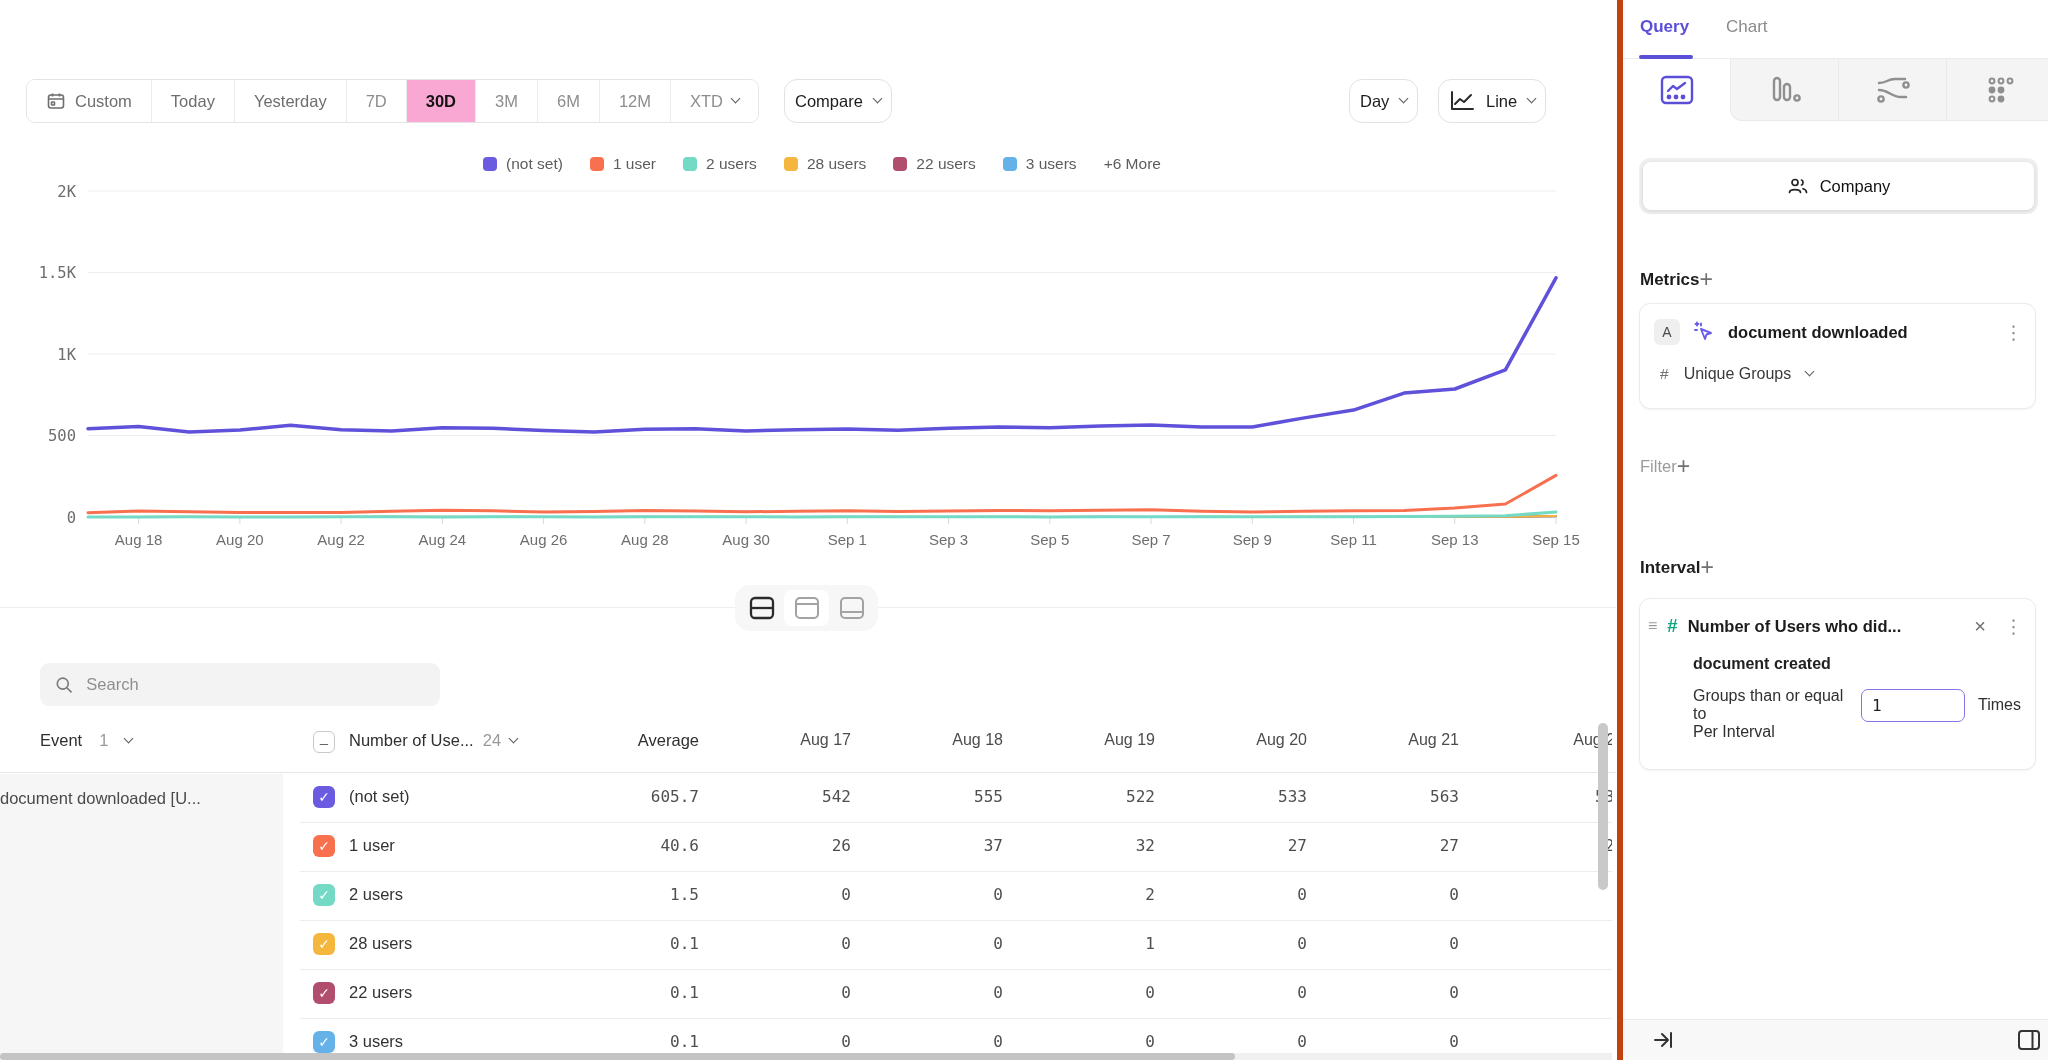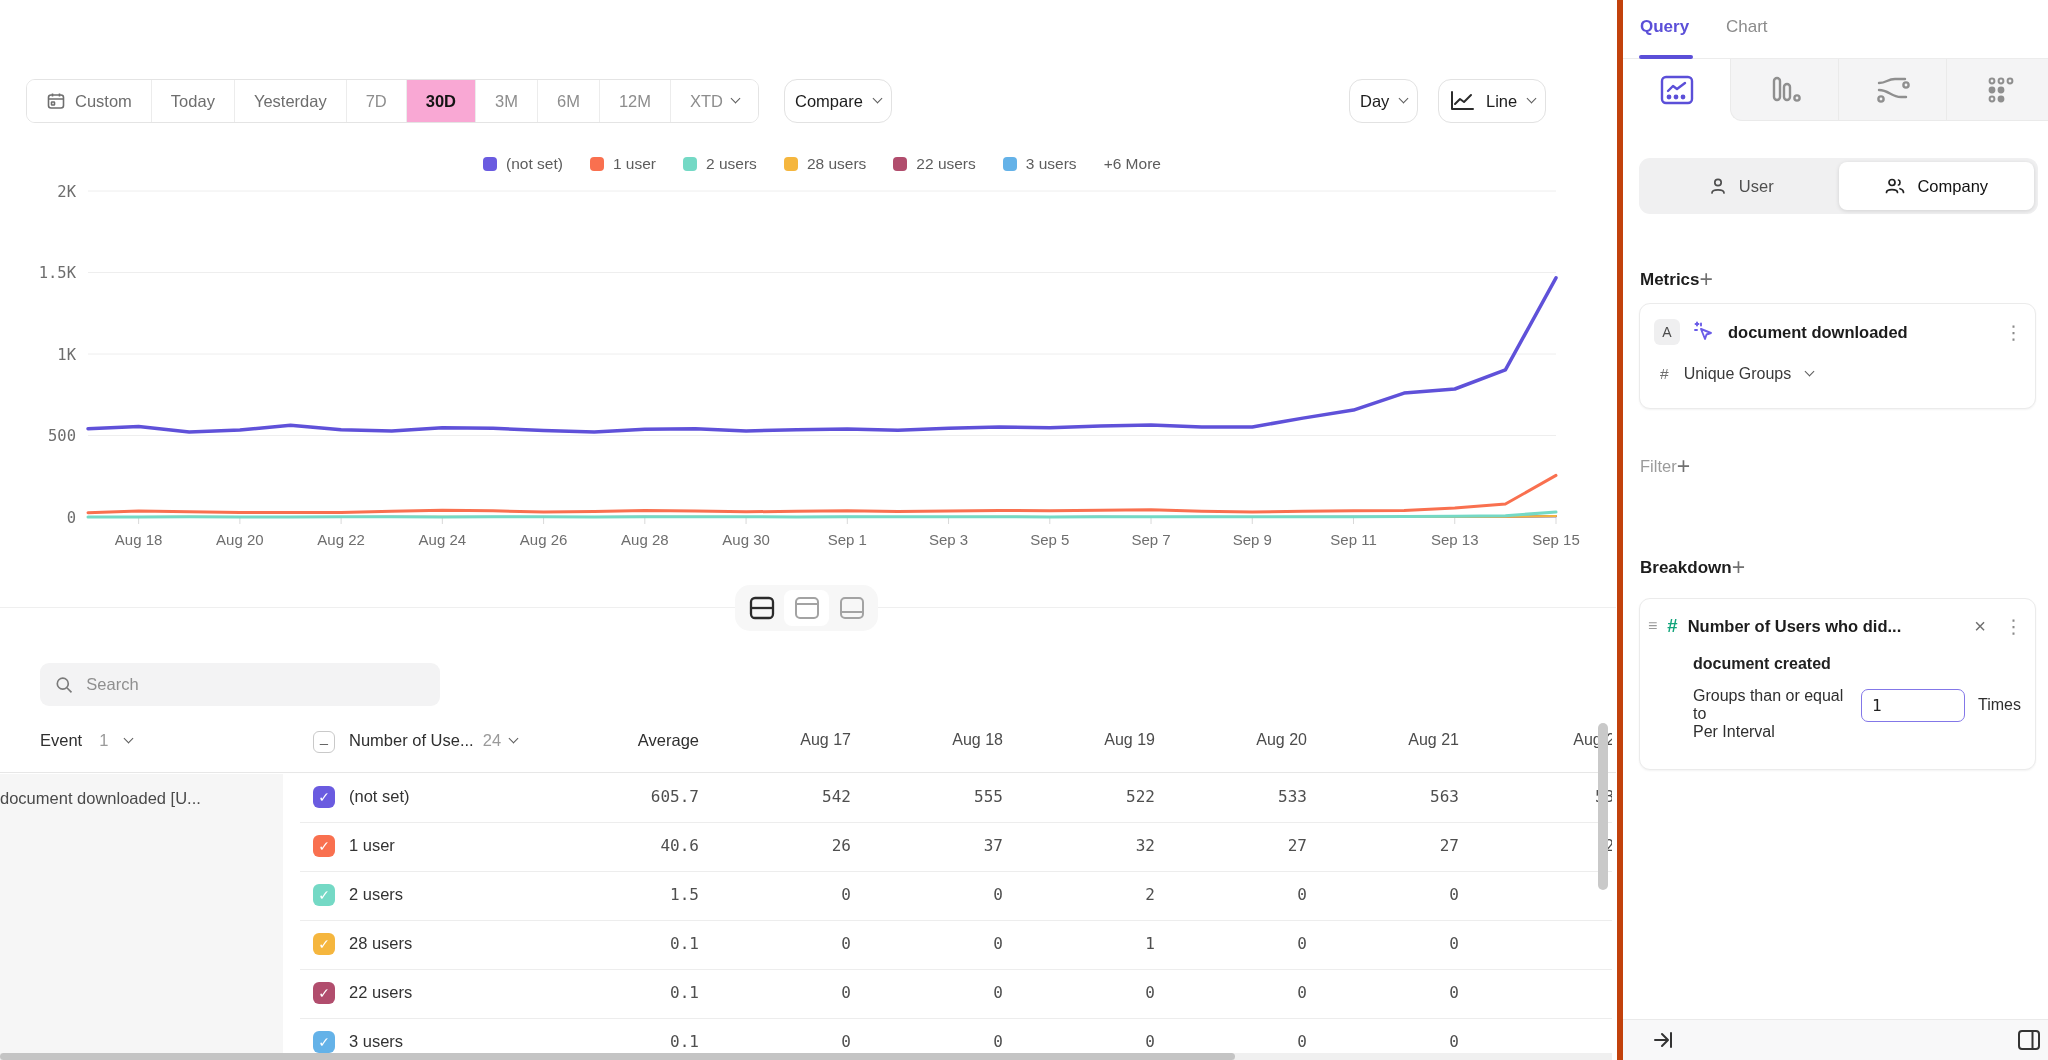--- a/index.html
+++ b/index.html
@@ -441,27 +441,20 @@
             <circle cx="26" cy="8" r="2.4"></circle>
           <circle cx="8" cy="17" r="2.4" fill="#8f8f8f"></circle>
             <circle cx="17" cy="17" r="2.4" fill="#8f8f8f"></circle>
           <circle cx="8" cy="26" r="2.4"></circle>
             <circle cx="17" cy="26" r="2.4" fill="#8f8f8f"></circle>
         </svg>
       </div>
     </div>
 
     <div class="scope">
-      <div class="scope-opt">
-        <svg width="20" height="20" viewBox="0 0 20 20" fill="none" stroke="#4f4f4f" stroke-width="1.7" stroke-linecap="round">
-          <circle cx="10" cy="6.5" r="3.2"></circle>
-            <path d="M4 17 C 4 12.8, 16 12.8, 16 17"></path>
-        </svg>
-        <span>User</span>
-      </div>
       <div class="scope-opt active">
         <svg width="22" height="20" viewBox="0 0 22 20" fill="none" stroke="#222" stroke-width="1.7" stroke-linecap="round">
           <circle cx="8" cy="6.5" r="3"></circle>
             <path d="M2.5 16.5 C 2.5 12.6, 13.5 12.6, 13.5 16.5"></path>
           <path d="M14.5 4 C 16.5 4.4, 16.5 8.6, 14.5 9"></path>
             <path d="M16 12.7 C 18.8 13.4, 19.5 15, 19.5 16.5"></path>
         </svg>
         <span>Company</span>
       </div>
     </div>
@@ -490,21 +483,21 @@
         <i class="chev sm"></i>
       </div>
     </div>
 
     <div class="sec-head" style="top:455px">
       <span class="sec-title muted">Filter</span>
       <span class="plus">+</span>
     </div>
 
     <div class="sec-head" style="top:556px">
-      <span class="sec-title">Breakdown</span>
+      <span class="sec-title">Interval</span>
       <span class="plus">+</span>
     </div>
 
     <div class="break-card">
       <div class="bc-head">
         <span class="drag">≡</span>
         <span class="hash-green">#</span>
         <span class="bc-title">Number of Users who did...</span>
         <span class="x-btn">×</span>
         <span class="dots">⋮</span>

